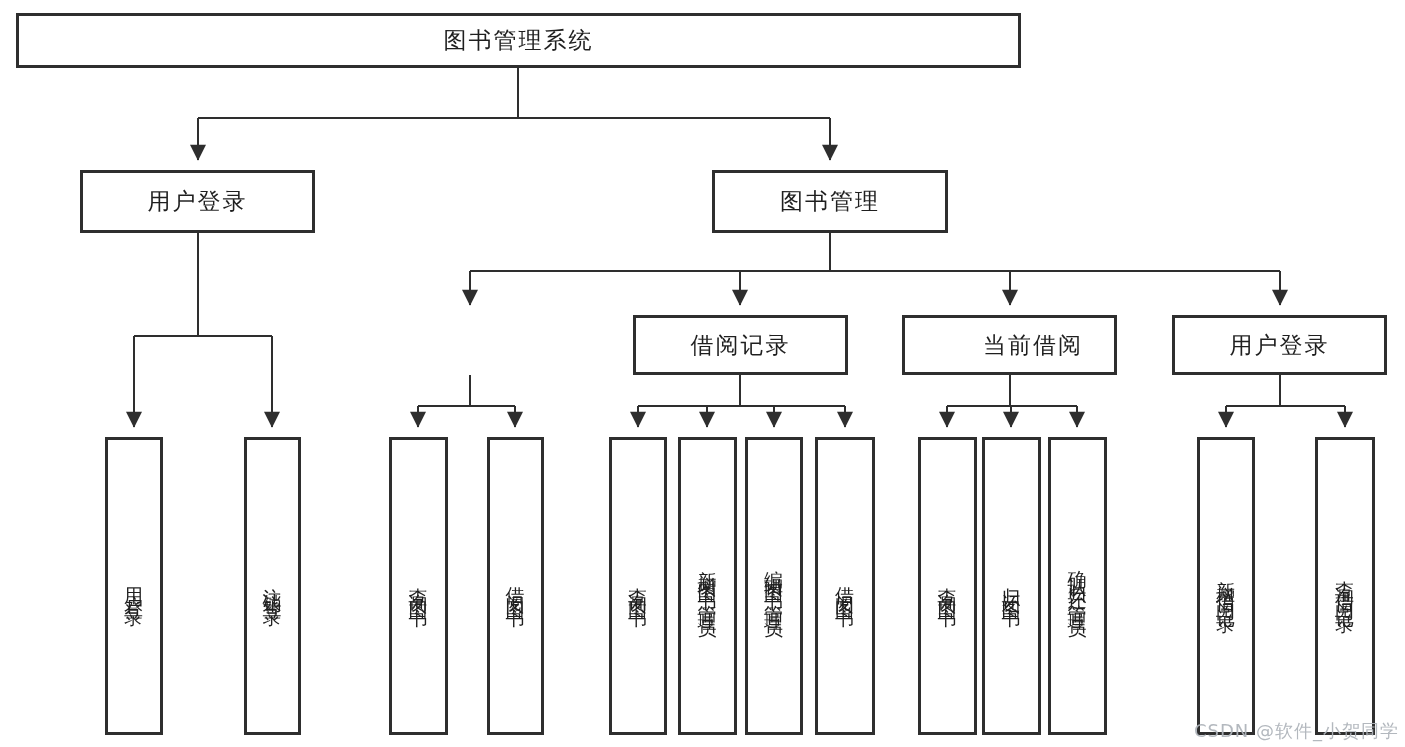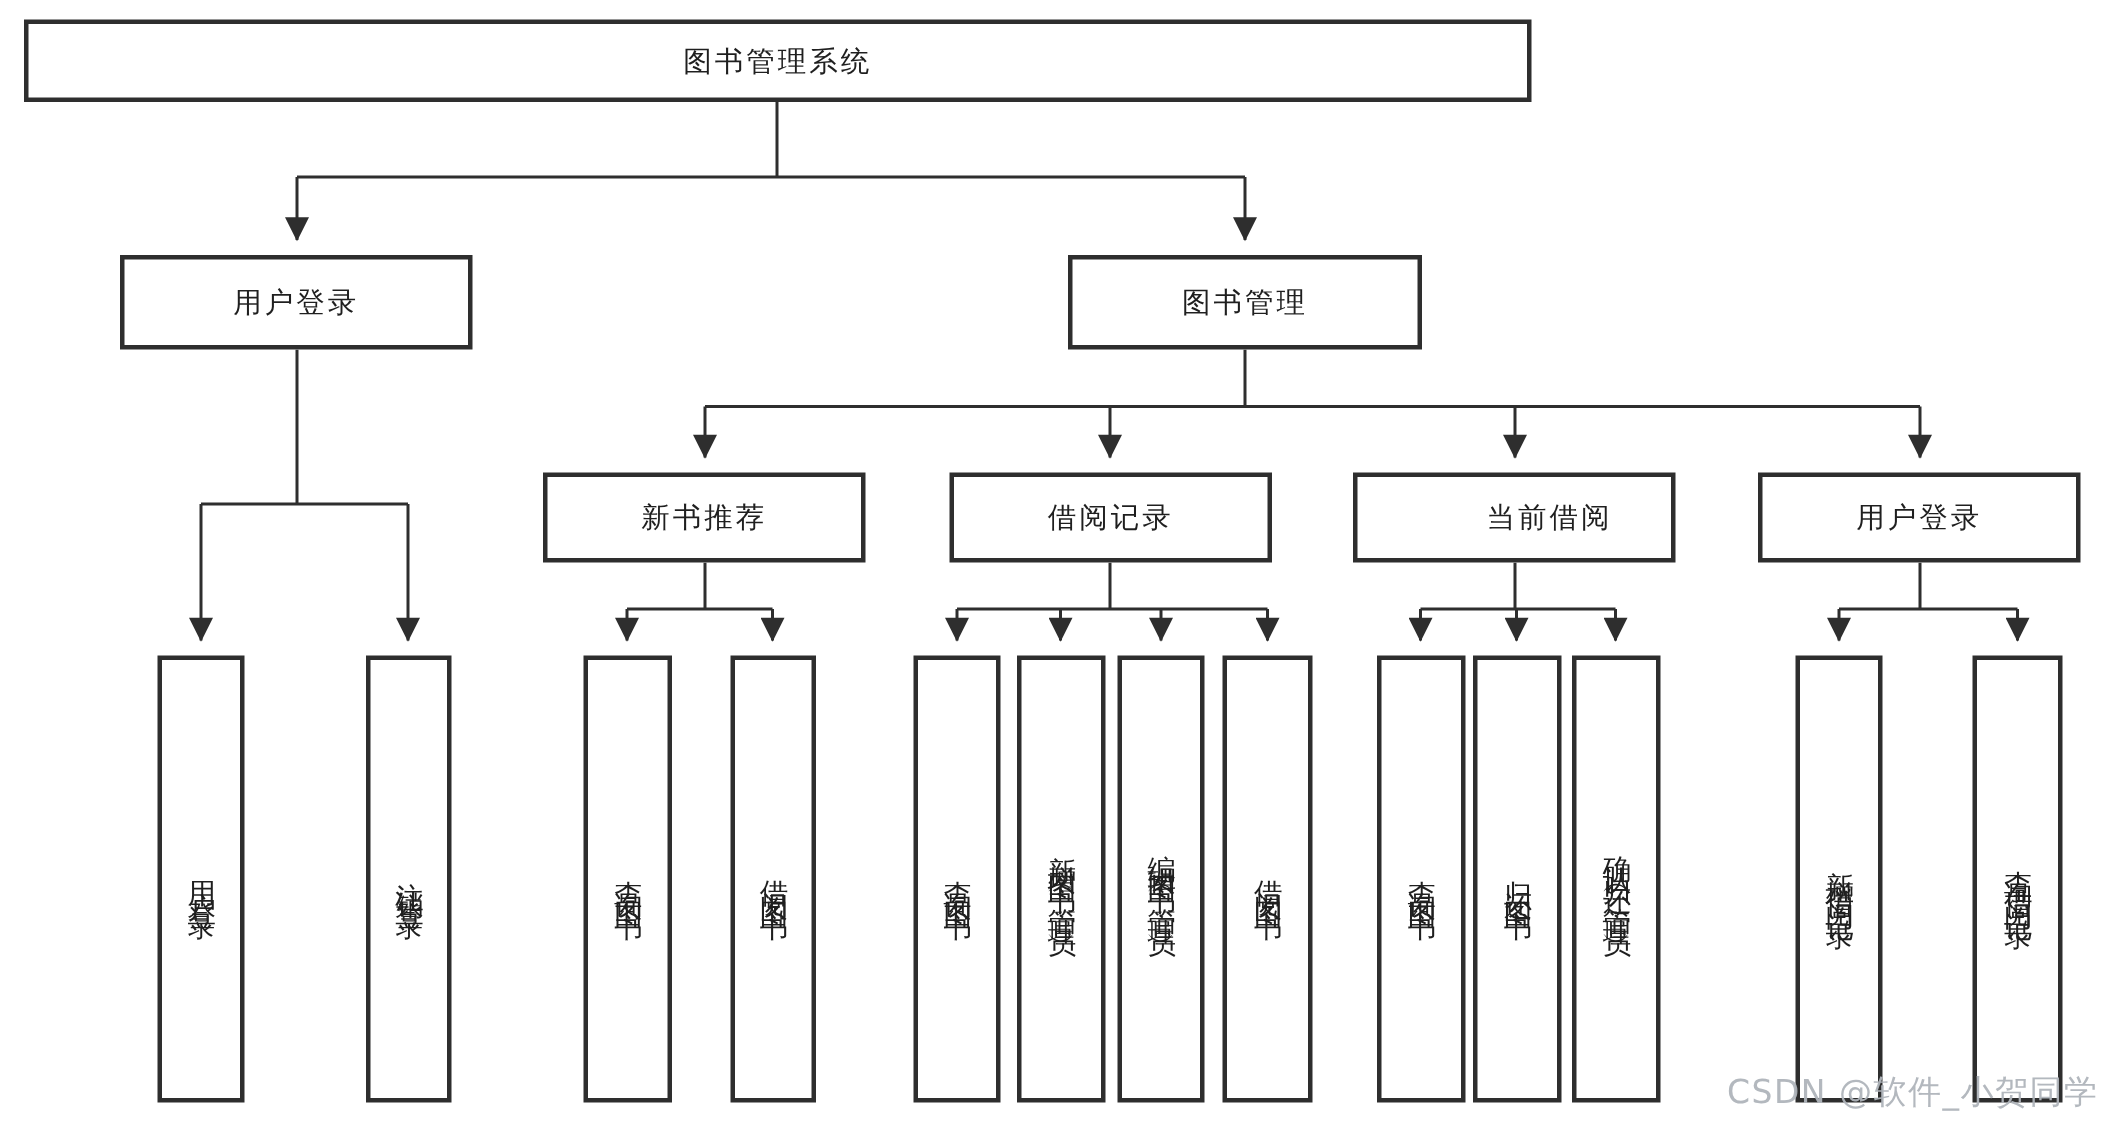--- a/index.html
+++ b/index.html
@@ -16,37 +16,37 @@
     box-sizing:border-box;
     background:#ffffff;
     border:3px solid #2e2e2e;
     color:#1f1f1f;
     display:flex;
     align-items:center;
     justify-content:center;
     z-index:2;
   }
   .h-node{
-    font-size:19px;
+    font-size:23px;
     letter-spacing:2px;
     white-space:nowrap;
     text-align:right;
   }
   .v-node{
     writing-mode:vertical-rl;
     text-orientation:mixed;
     font-size:19px;
     line-height:1;
     letter-spacing:7px;
   }
   .watermark{
     position:absolute;
     right:6px;
     bottom:4px;
-    font-size:22px;
+    font-size:18px;
     color:rgba(175,180,186,0.95);
     letter-spacing:1px;
     z-index:6;
     white-space:nowrap;
   }
 </style>
 </head>
 <body>
 
 <div class="stage">
@@ -107,21 +107,20 @@
         <line x1="1345" y1="406" x2="1345" y2="427" marker-end="url(#arrow)"></line>
       </g>
     </g>
   </svg>
 
   <div class="node h-node" style="left:16px;top:13px;width:1005px;height:55px;">图书管理系统</div>
 
   <div class="node h-node" style="left:80px;top:170px;width:235px;height:63px;">用户登录</div>
   <div class="node h-node" style="left:712px;top:170px;width:236px;height:63px;">图书管理</div>
 
-  <div class="node h-node" style="left:362px;top:315px;width:215px;height:60px;">新书推荐</div>
   <div class="node h-node" style="left:633px;top:315px;width:215px;height:60px;">借阅记录</div>
   <div class="node h-node" style="left:902px;top:315px;width:215px;height:60px;padding-left:47px;">当前借阅</div>
   <div class="node h-node" style="left:1172px;top:315px;width:215px;height:60px;">用户登录</div>
 
   <div class="node v-node" style="left:105px;top:437px;width:58px;height:298px;">用户登录</div>
   <div class="node v-node" style="left:244px;top:437px;width:57px;height:298px;">注销登录</div>
 
   <div class="node v-node" style="left:389px;top:437px;width:59px;height:298px;">查询图书</div>
   <div class="node v-node" style="left:487px;top:437px;width:57px;height:298px;">借阅图书</div>
 

